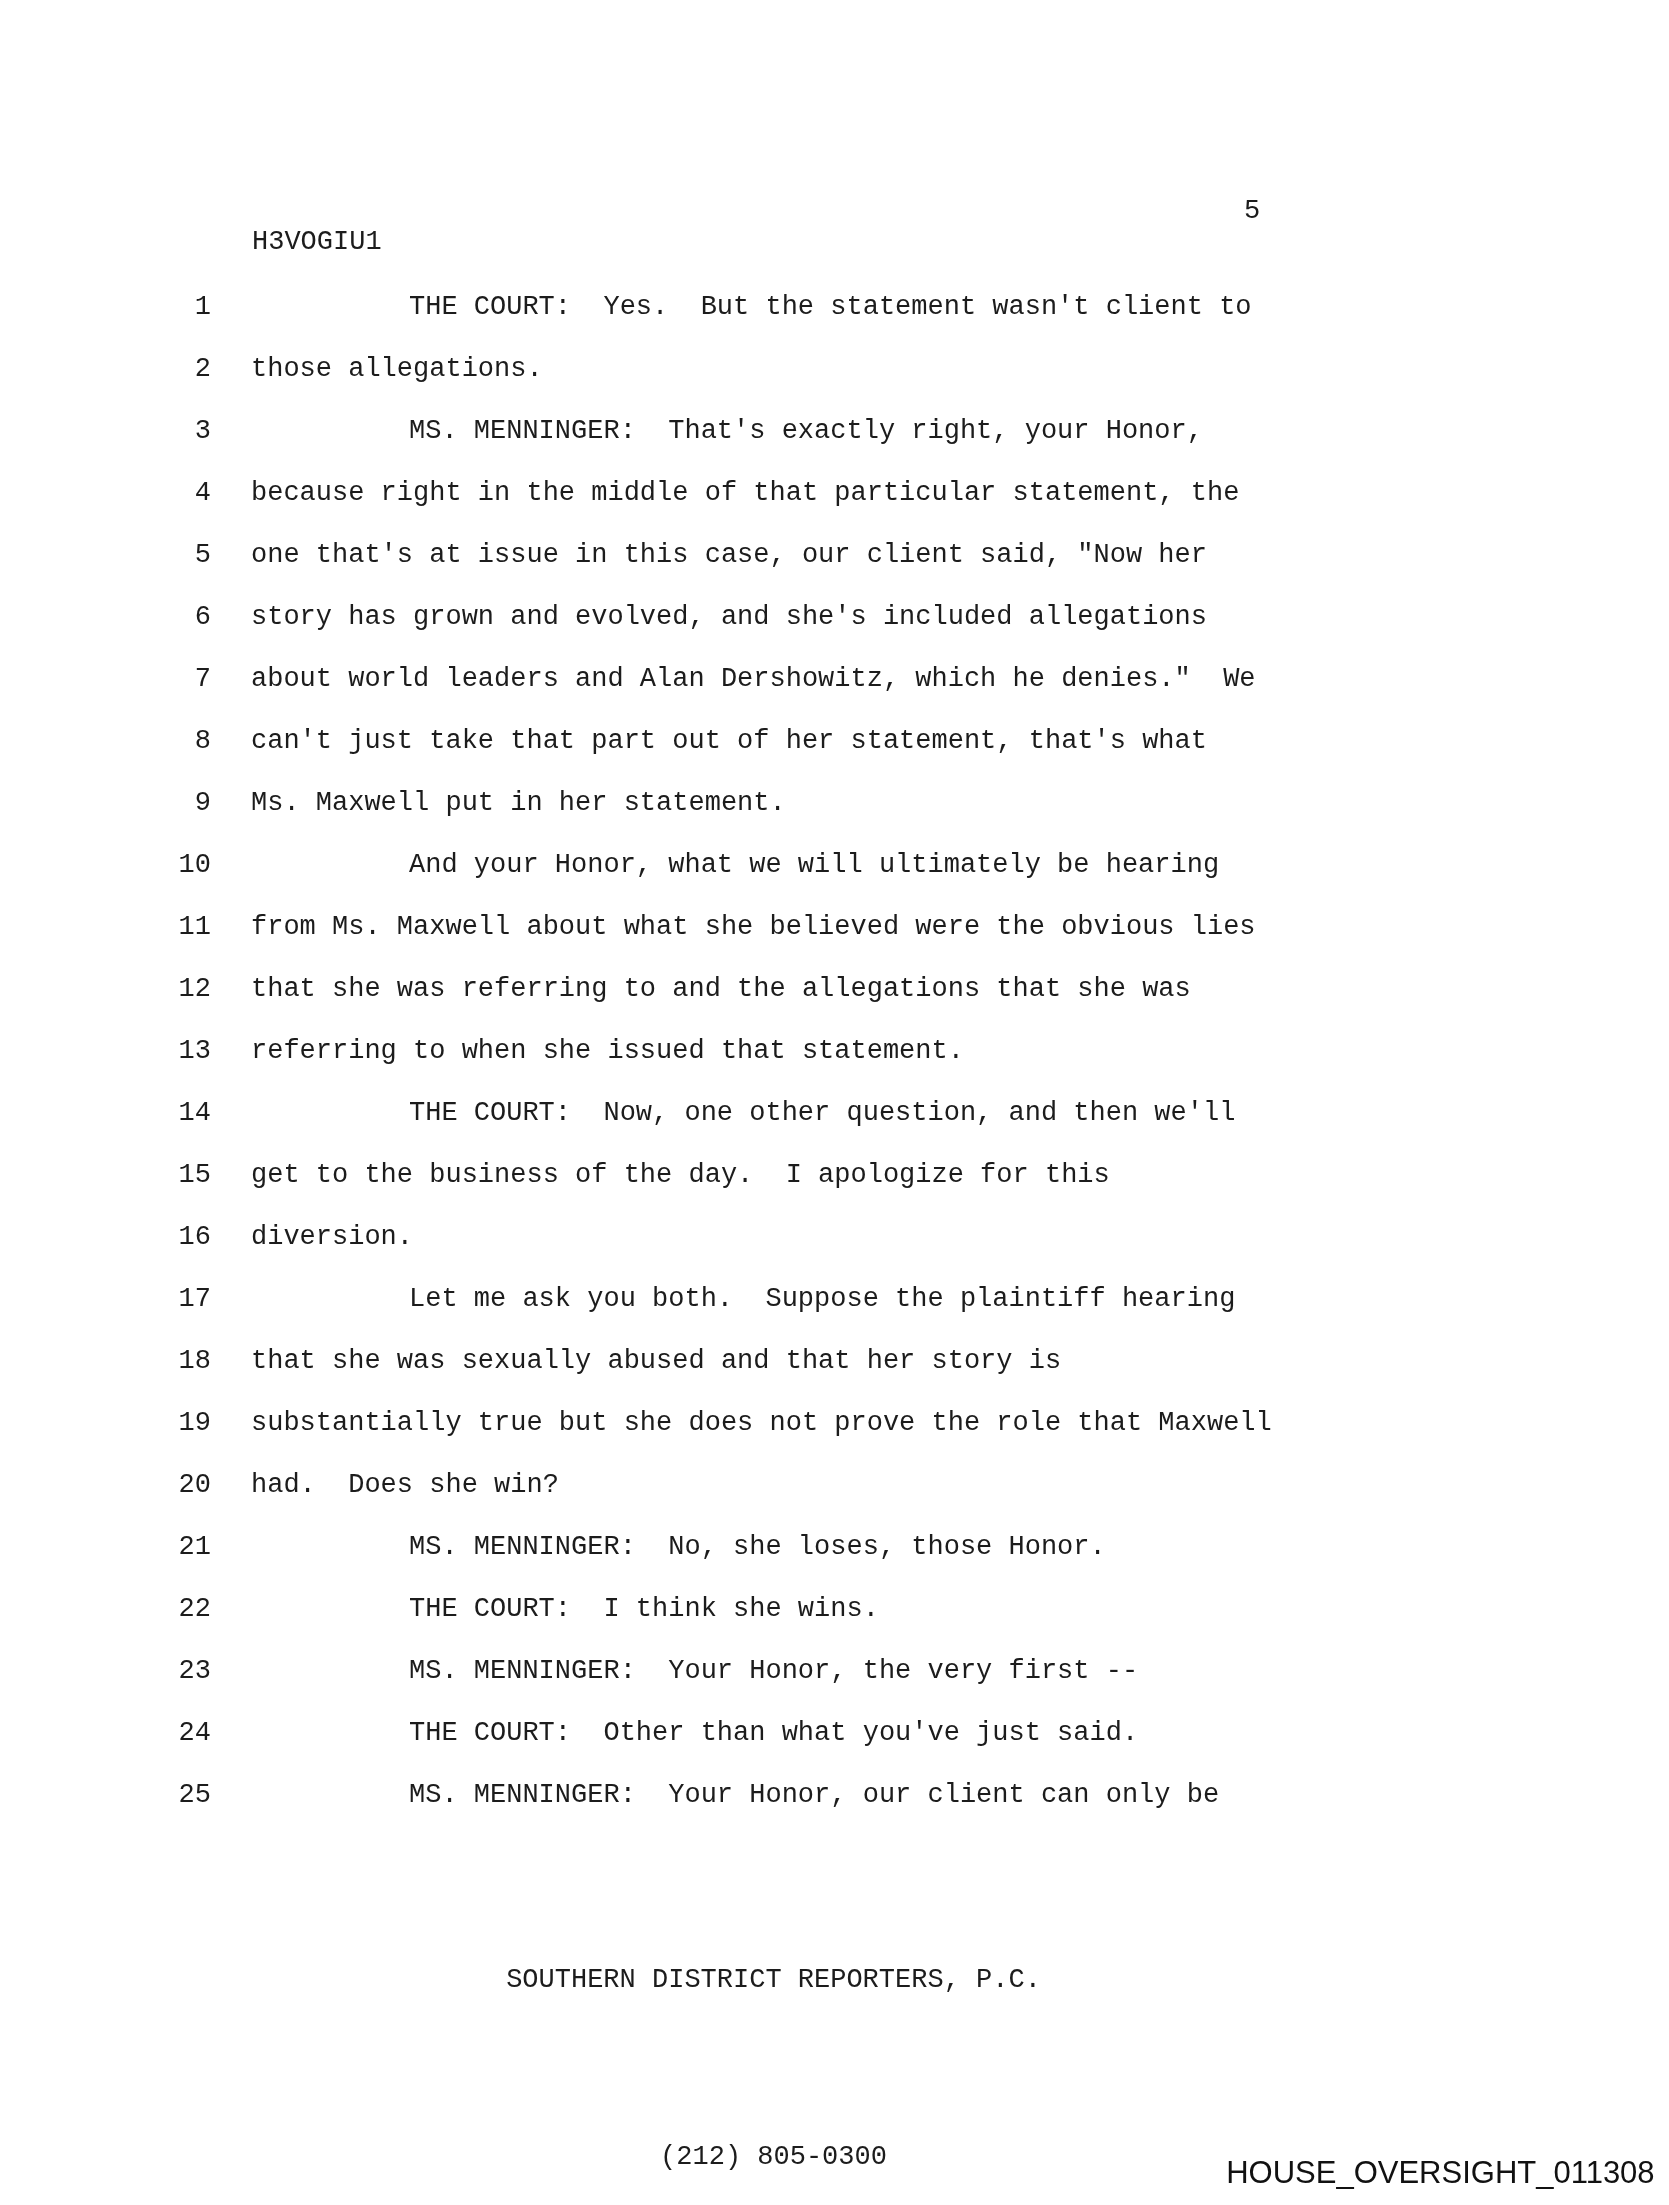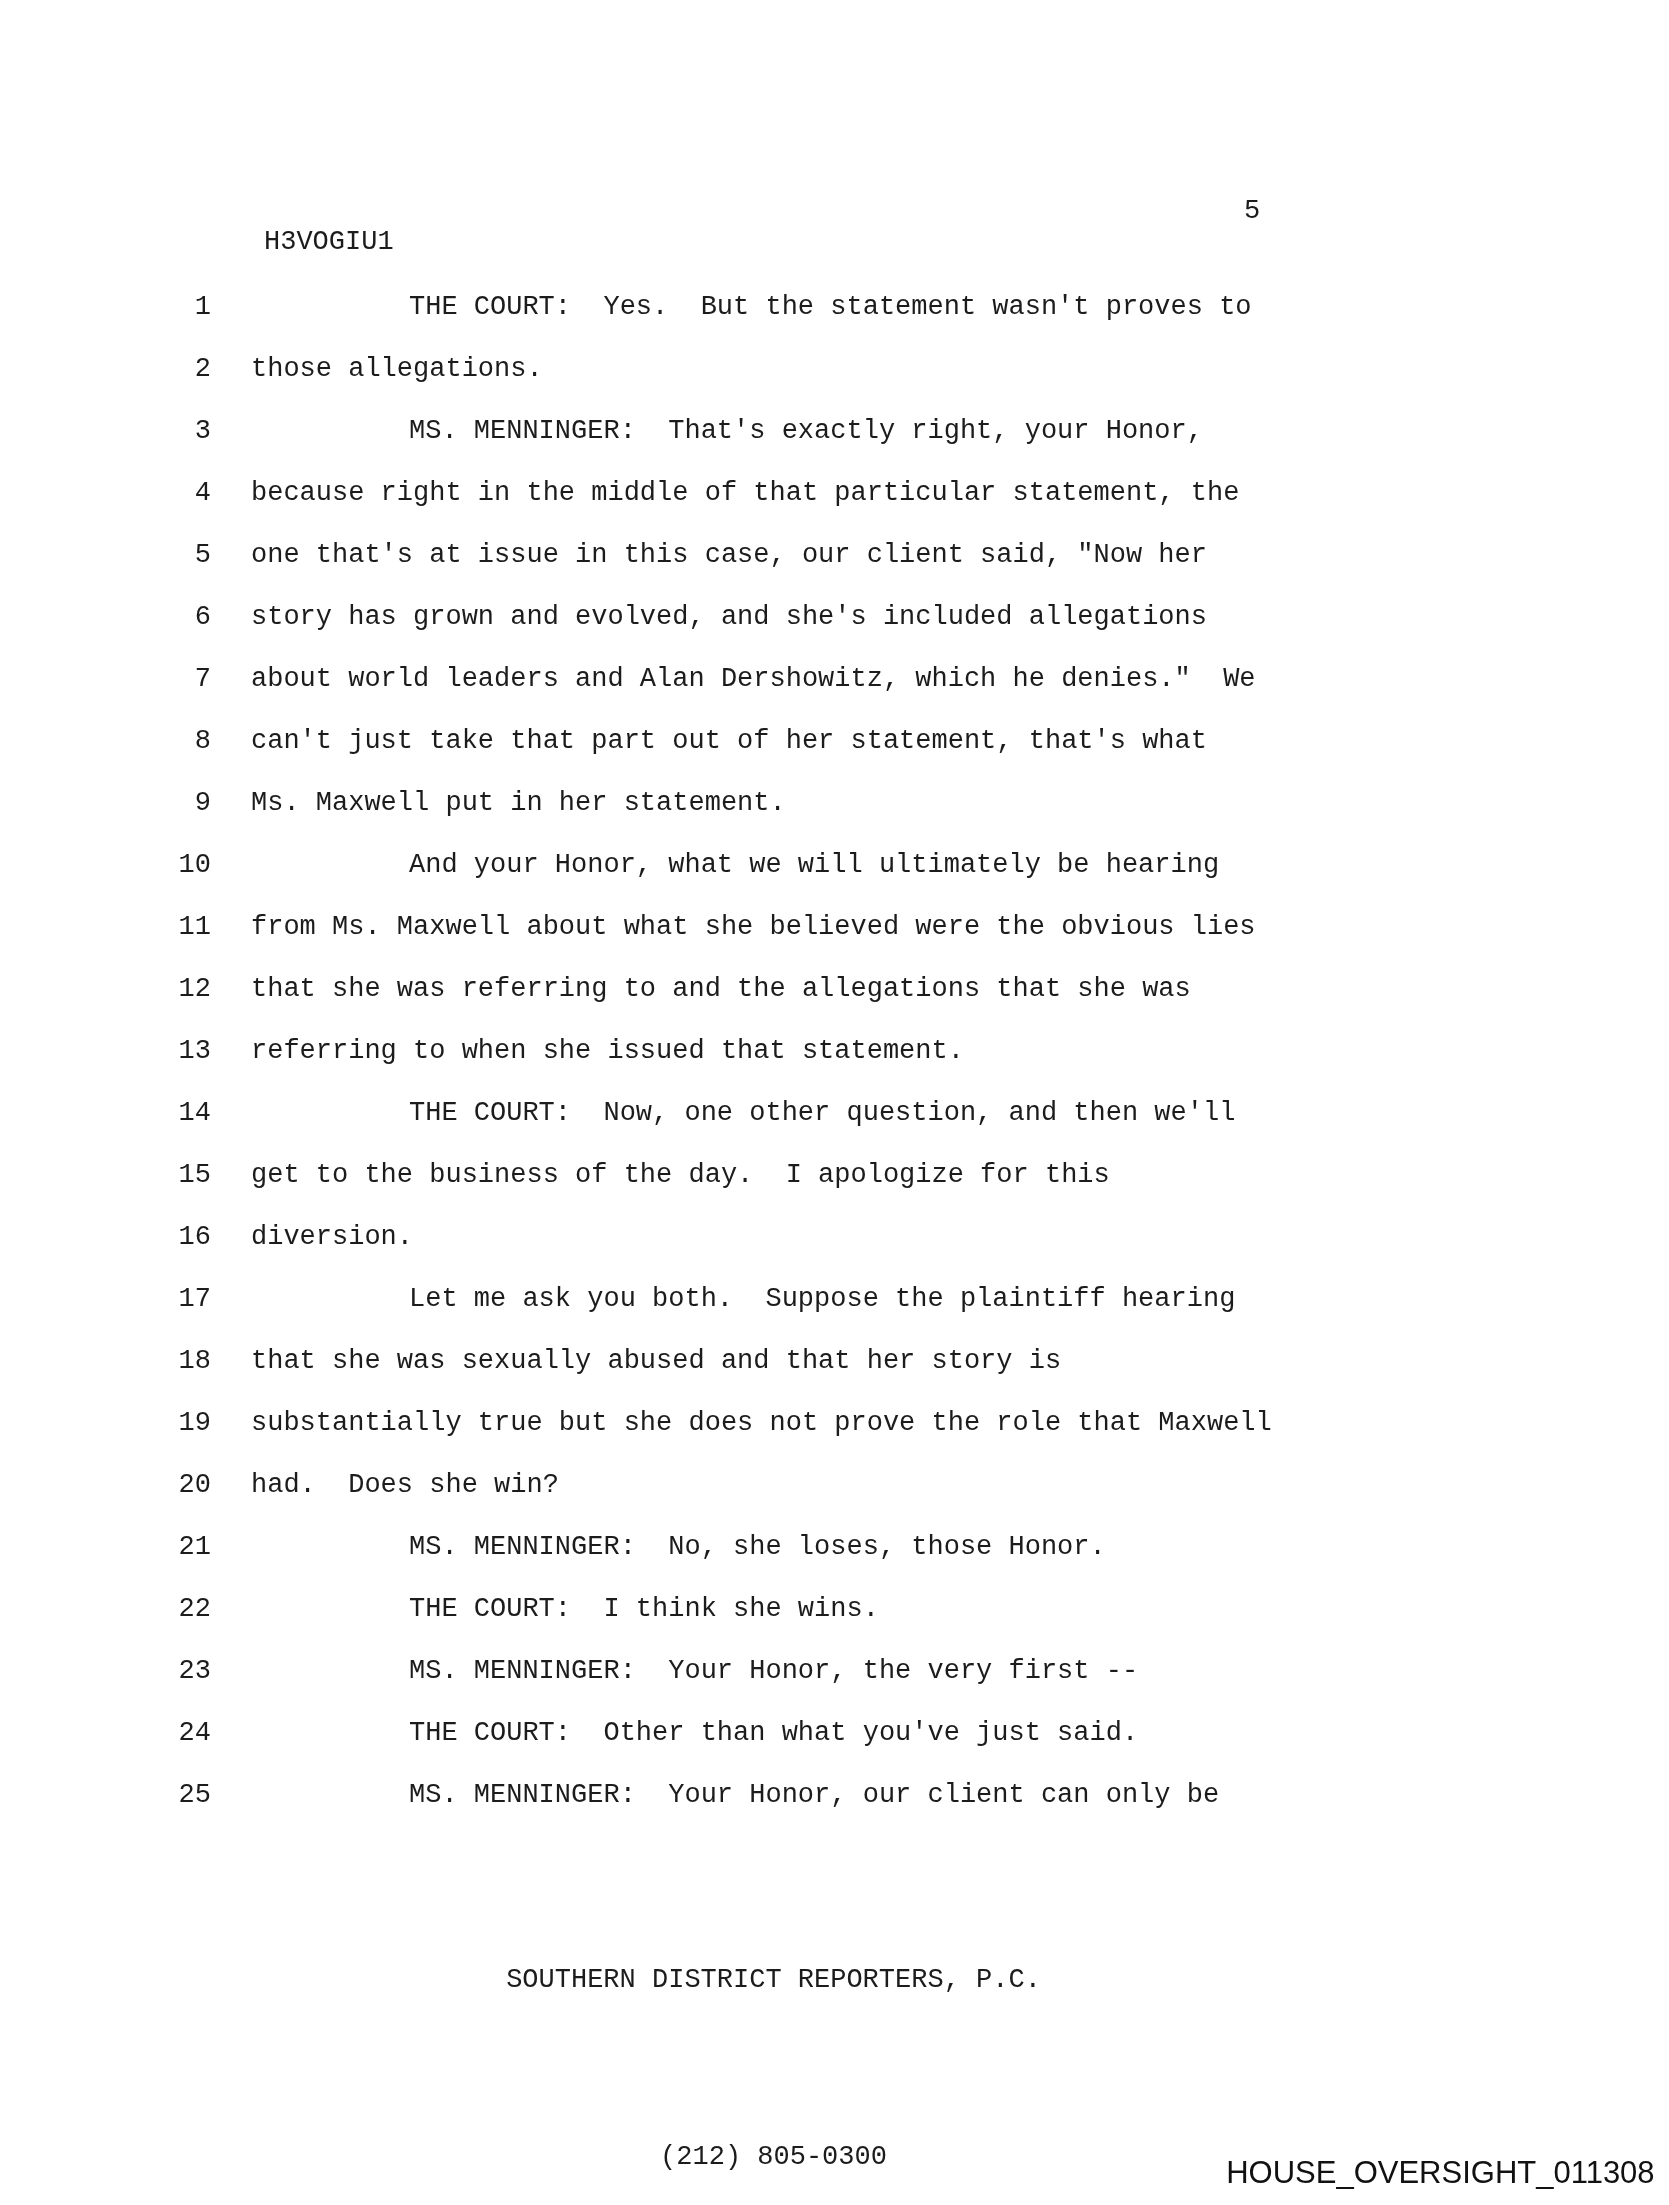--- a/index.html
+++ b/index.html
@@ -25,21 +25,21 @@
   }
   .page-number {
     position: absolute;
     left: 1244px;
     top: 198px;
     line-height: 27px;
     white-space: pre;
   }
   .session-id {
     position: absolute;
-    left: 264px;
+    left: 252px;
     top: 229px;
     line-height: 27px;
     white-space: pre;
   }
   .lines {
     position: absolute;
     left: 0;
     top: 276px;
     width: 1669px;
   }
@@ -86,21 +86,21 @@
 
 <div class="page">
 
   <div class="page-number">5</div>
 
   <div class="session-id">H3VOGIU1</div>
 
   <div class="lines">
       <div class="line">
     <span class="num">1</span>
-    <span class="txt indent">THE COURT:  Yes.  But the statement wasn't proves to</span>
+    <span class="txt indent">THE COURT:  Yes.  But the statement wasn't client to</span>
   </div>
       <div class="line">
     <span class="num">2</span>
     <span class="txt">those allegations.</span>
   </div>
       <div class="line">
     <span class="num">3</span>
     <span class="txt indent">MS. MENNINGER:  That's exactly right, your Honor,</span>
   </div>
       <div class="line">

